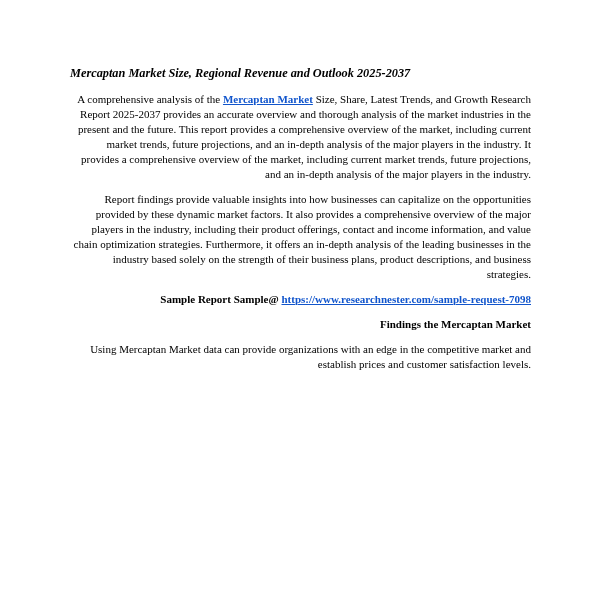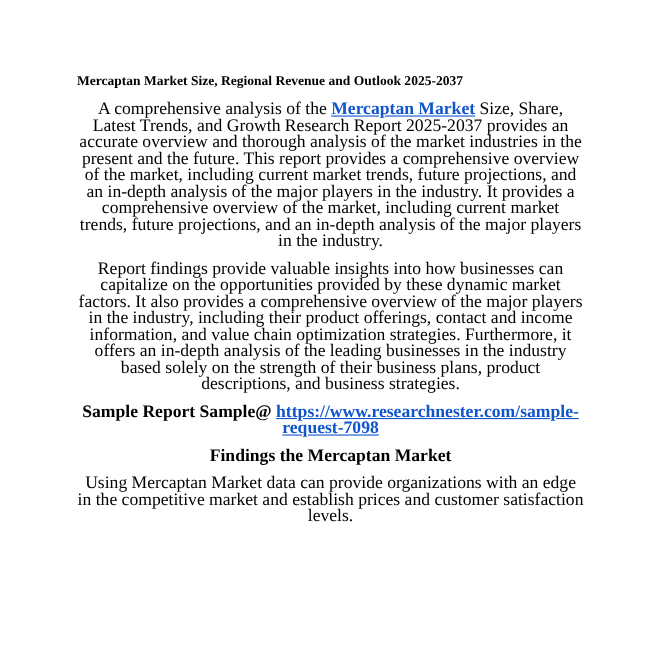--- a/index.html
+++ b/index.html
@@ -19,26 +19,27 @@
     position: absolute;
     left: 70px;
     top: 66px;
     width: 461px;
   }
   .doc-title {
     font-size: 12.3px;
     font-weight: bold;
     line-height: 15px;
     margin: 0 0 11px 0;
+    font-style: italic;
   }
   .para {
-    font-size: 16px;
+    font-size: 11px;
     line-height: 15px;
     margin: 0 0 10px 0;
-    text-align: center;
+    text-align: right;
   }
   .bold {
     font-weight: bold;
   }
   .doc-link {
     color: #1155cc;
     font-weight: bold;
     text-decoration: underline;
     cursor: pointer;
   }

